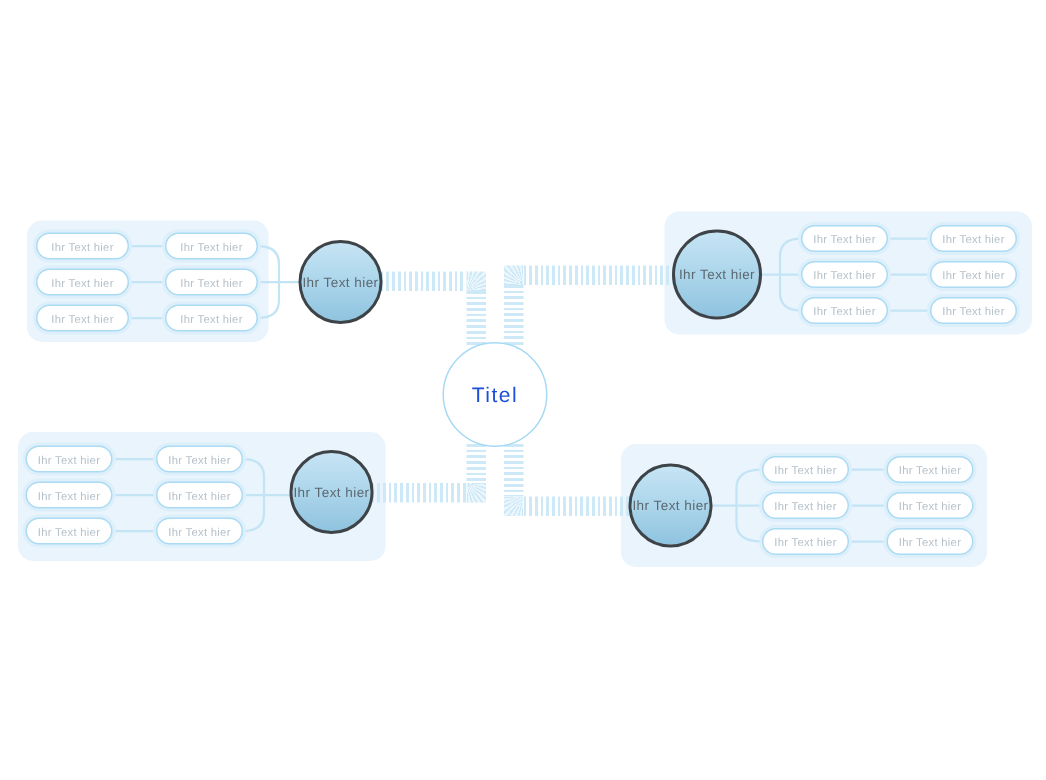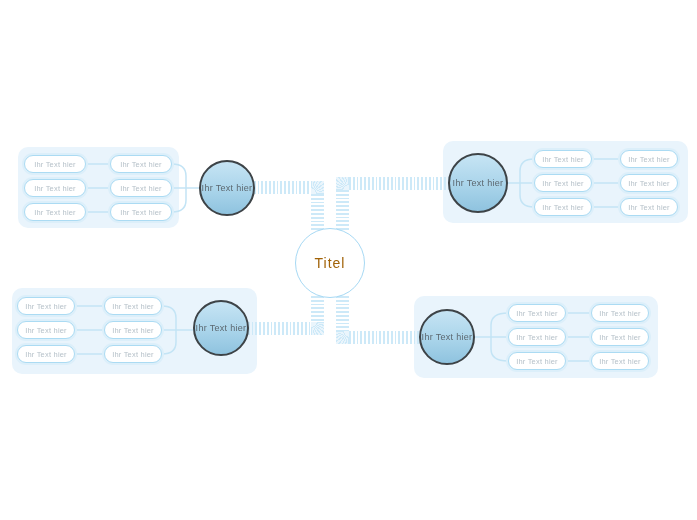--- a/index.html
+++ b/index.html
@@ -44,21 +44,21 @@
     font-size:9px;color:#5c6870;letter-spacing:.3px;white-space:nowrap;
   }
   
   .center-circle{
     position:absolute;left:295px;top:228px;width:70px;height:70px;
     background:#ffffff;border:1.5px solid #a7d9f4;border-radius:50%;
     box-sizing:border-box;z-index:4;cursor:pointer;
     display:flex;align-items:center;justify-content:center;
   }
   .center-circle span{
-    font-size:14px;color:#a16207;letter-spacing:1px;
+    font-size:14px;color:#1d4ed8;letter-spacing:1px;
   }
 </style>
 </head>
 <body>
 
 <div class="canvas">
 
   <div class="panel" style="left:18px;top:147px;width:161px;height:81px"></div>
   <div class="panel" style="left:443px;top:141px;width:245px;height:82px"></div>
   <div class="panel" style="left:12px;top:288px;width:245px;height:86px"></div>

